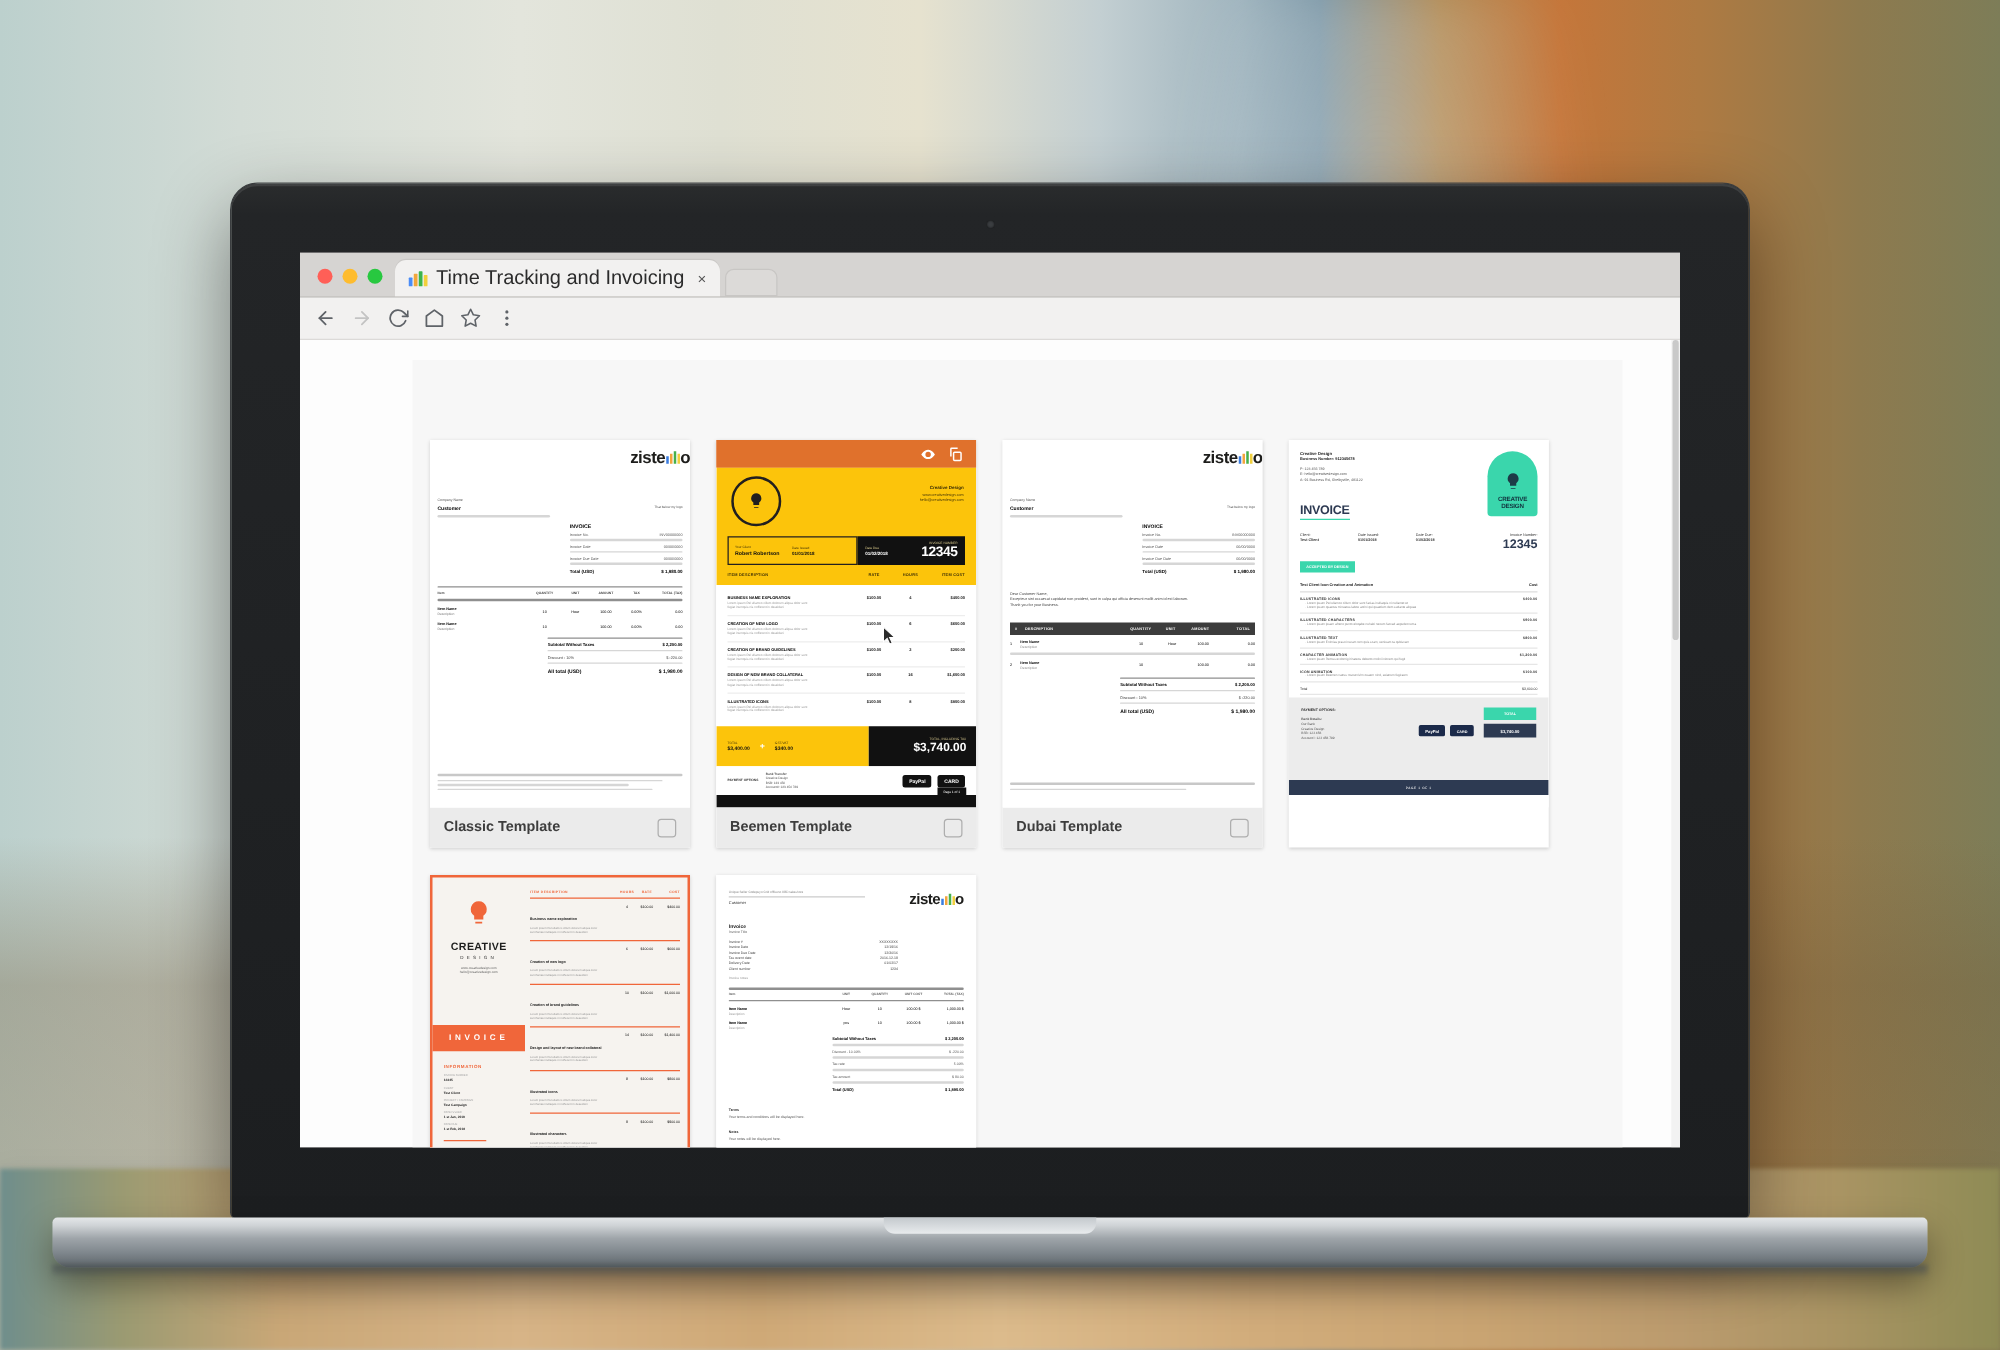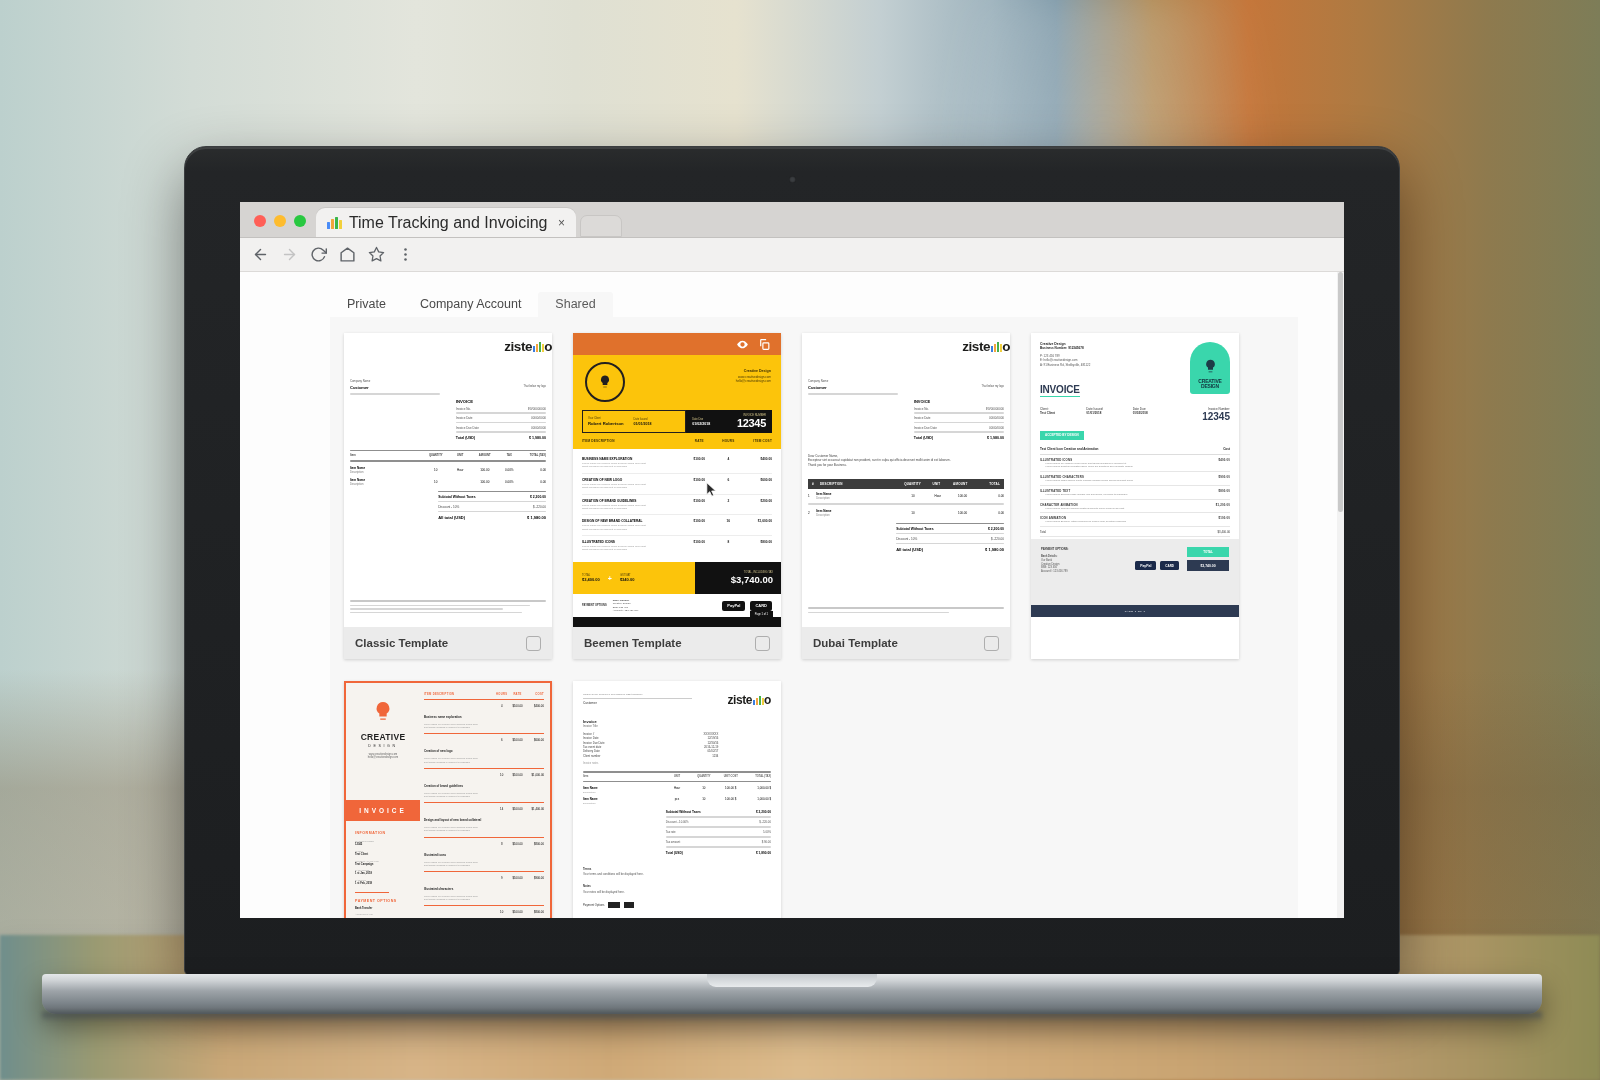--- a/index.html
+++ b/index.html
@@ -172,20 +172,21 @@
     background: #f7f7f7;
     min-height: 680px;
     padding: 16px 0 0 0;
   }
 
   .grid {
     display: grid;
     grid-template-columns: repeat(4, 208px);
     gap: 22px 21px;
     padding: 0 0 0 14px;
+    margin-top: 48px;
   }
 
   .card {
     width: 208px; background: #fff;
     box-shadow: 0 1px 3px rgba(0,0,0,0.16);
     position: relative;
     overflow: hidden;
   }
   .card-thumb { height: 294px; overflow: hidden; position: relative; background:#fff; }
   .card-foot {
@@ -374,25 +375,20 @@
               <circle cx="12" cy="5" r="1.8"></circle>
               <circle cx="12" cy="12" r="1.8"></circle>
               <circle cx="12" cy="19" r="1.8"></circle>
             </svg>
         </div>
       </div>
 
       <div class="page">
         <div class="page-inner">
 
-          <div class="tabs-row">
-            <div class="ptab">Private</div>
-            <div class="ptab">Company Account</div>
-            <div class="ptab active">Shared</div>
-          </div>
 
           <div class="panel">
             <div class="grid">
 
               <div class="card">
                 <div class="card-thumb">
                   <div class="doc">
                     <div class="c1-head">
                       <span class="zlogo">
                         <span>ziste</span>

